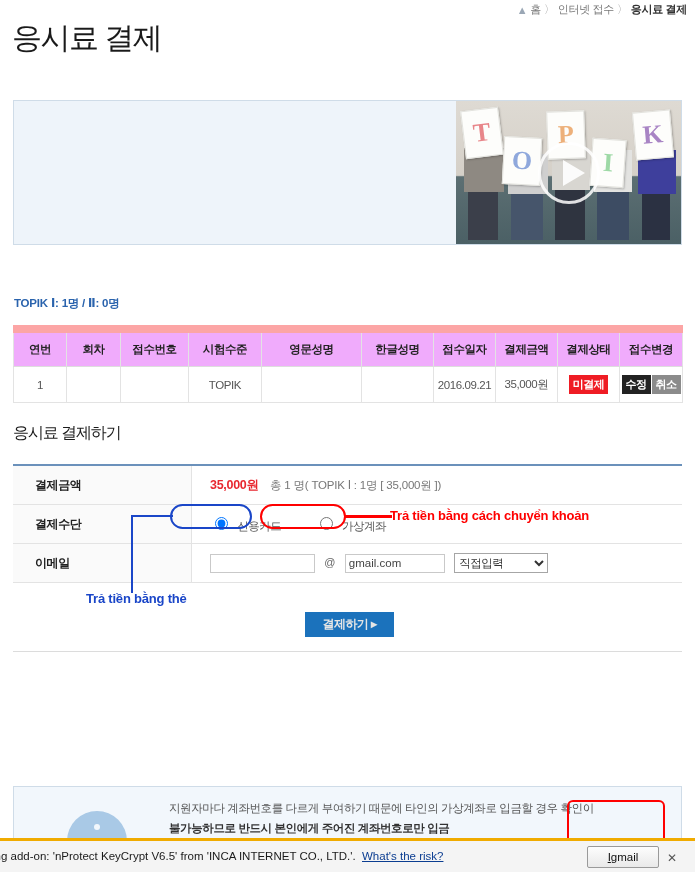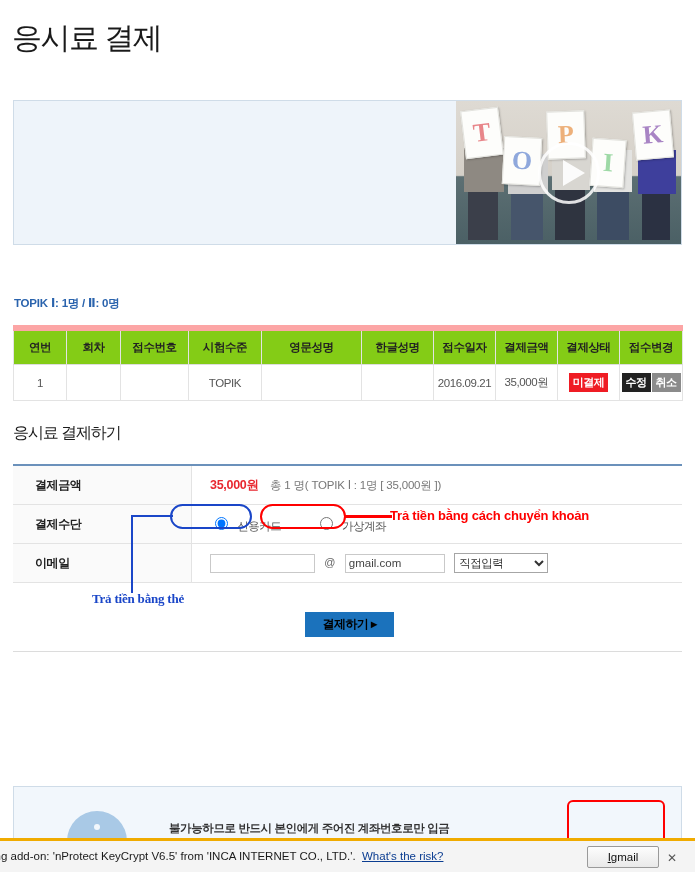--- a/index.html
+++ b/index.html
@@ -155,24 +155,24 @@
   .app-table th, .app-table td {
     border: 1px solid #e3e3e3;
     border-top: none;
     text-align: center;
     vertical-align: middle;
     font-size: 11.5px;
     letter-spacing: -0.4px;
   }
   .app-table thead th {
     height: 31px;
-    background: #84cc16;
+    background: #f0abfc;
     color: #222;
     font-weight: bold;
-    border-top: 6px solid #fca5a5;
+    border-top: 8px solid #fca5a5;
     border-bottom: 1px solid #ddd;
   }
   .app-table tbody td {
     height: 33px;
     color: #555;
     background: #fff;
   }
   .badge-unpaid {
     display: inline-block;
     background: #ef1c24;
@@ -293,21 +293,21 @@
   }
 
   
   .submit-btn {
     position: absolute;
     left: 305px;
     top: 612px;
     width: 89px;
     height: 25px;
     background: #1b72bc;
-    color: #000000;
+    color: #e5e5e5;
     border: none;
     font-size: 12px;
     font-weight: bold;
     letter-spacing: -0.6px;
     cursor: pointer;
     font-family: "Liberation Sans", sans-serif;
   }
 
   .hr-line {
     position: absolute;
@@ -451,20 +451,23 @@
     font-size: 12px;
     color: #555;
     cursor: pointer;
   }
 </style>
 </head>
 <body>
 
 <div class="page">
 
+  <div class="breadcrumb">
+    <span class="home-icon">▲</span><span>홈</span><span class="crumb-sep">〉</span><span>인터넷 접수</span><span class="crumb-sep">〉</span><span class="crumb-last">응시료 결제</span>
+  </div>
 
   <h1 class="page-title">응시료 결제</h1>
 
   <div class="video-banner">
 
     <div class="video-thumb">
 
       <div class="person" style="left:8px;">
         <div style="position:absolute;bottom:0;left:4px;width:30px;height:56px;background:#3b3f4a;"></div>
         <div style="position:absolute;bottom:48px;left:0px;width:40px;height:44px;background:#8e8982;"></div>
@@ -584,35 +587,35 @@
     </table>
 
   <button class="submit-btn">결제하기  ▸</button>
 
   <div class="hr-line" style="top:651px;"></div>
 
 
   <div class="info-box">
     <div class="info-circle"></div>
     <div class="info-text">
-      <br>
+      <span>지원자마다 계좌번호를 다르게 부여하기 때문에 타인의 가상계좌로 입금할 경우 확인이</span><br>
       <span class="strong-under">불가능하므로 반드시 본인에게 주어진 계좌번호로만 입금</span>
     </div>
   </div>
 
   <div class="box-blue" style="left:170px;top:504px;width:82px;height:25px;"></div>
 
   <div class="box-red" style="left:260px;top:504px;width:86px;height:25px;"></div>
 
   <div class="line-red" style="left:344px;top:515px;width:48px;height:3px;"></div>
   <div class="anno anno-text anno-red" style="left:390px;top:508px;">Trả tiền bằng cách chuyển khoản</div>
 
   <div class="line-blue" style="left:131px;top:515px;width:42px;height:2px;"></div>
   <div class="line-blue" style="left:131px;top:515px;width:2px;height:78px;"></div>
-  <div class="anno anno-text anno-blue" style="left:92px;top:591px;font-family:Liberation Serif, serif;">Trả tiền bằng thẻ</div>
+  <div class="anno anno-text anno-blue" style="left:86px;top:591px;">Trả tiền bằng thẻ</div>
 
   <div class="box-red" style="left:567px;top:800px;width:98px;height:62px;border-radius:6px;"></div>
 
   <div class="ie-bar">
     <div class="ie-bar-text">ing add-on: 'nProtect KeyCrypt V6.5' from 'INCA INTERNET CO., LTD.'.</div>
     <a class="ie-risk-link">What's the risk?</a>
     <button class="ie-install-btn"><u>I</u><span>gmail</span></button>
     <span class="ie-close">✕</span>
   </div>
 

